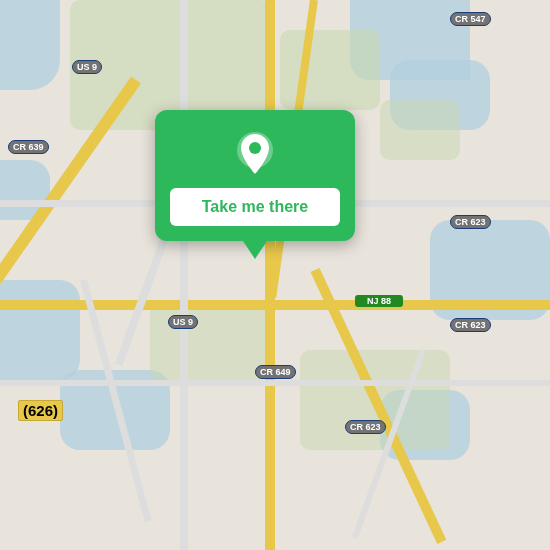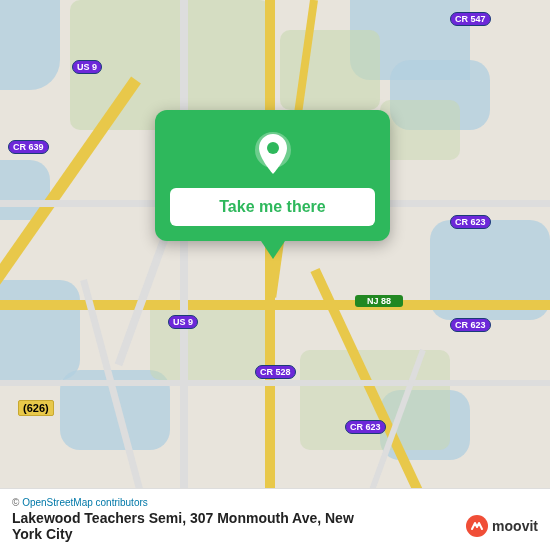--- a/index.html
+++ b/index.html
@@ -92,34 +92,34 @@
       background: #ddd;
       top: 130px;
       left: 200px;
       transform: rotate(20deg);
       transform-origin: top center;
     }
 
     
     .road-sign {
       position: absolute;
-      background: #6d28d9;
+      background: #737373;
       color: white;
       font-size: 9px;
       font-weight: bold;
       padding: 1px 4px;
       border-radius: 7px;
       white-space: nowrap;
       border: 1px solid #1a3c78;
     }
     .road-sign-yellow {
       position: absolute;
       background: #e8c84a;
       color: #000;
-      font-size: 11px;
+      font-size: 15px;
       font-weight: bold;
       padding: 1px 4px;
       border-radius: 2px;
       white-space: nowrap;
       border: 1px solid #c8a830;
     }
     .road-sign-green {
       position: absolute;
       background: #228822;
       color: white;
@@ -128,21 +128,21 @@
       padding: 1px 12px;
       border-radius: 3px;
       white-space: nowrap;
     }
 
     
     .action-card {
       position: absolute;
       top: 110px;
       left: 155px;
-      width: 235px;
+      width: 200px;
       background: #2eb85c;
       border-radius: 12px;
       padding: 20px 15px 15px;
       display: flex;
       flex-direction: column;
       align-items: center;
       box-shadow: 0 4px 15px rgba(0,0,0,0.3);
     }
 
     .location-pin {
@@ -258,47 +258,29 @@
   <div style="position:absolute;width:7px;height:250px;background:#ddd;top:280px;left:80px;transform:rotate(-15deg);transform-origin:top center;"></div>
   <div style="position:absolute;width:550px;height:6px;background:#ddd;top:380px;left:0;"></div>
   <div style="position:absolute;width:6px;height:200px;background:#ddd;top:350px;left:420px;transform:rotate(20deg);transform-origin:top center;"></div>
 
   <div class="road-sign" style="top:12px;left:450px;">CR 547</div>
   <div class="road-sign" style="top:60px;left:72px;">US 9</div>
   <div class="road-sign" style="top:140px;left:8px;text-align:center;">CR 639</div>
   <div class="road-sign" style="top:215px;left:450px;">CR 623</div>
   <div class="road-sign-green" style="top:295px;left:355px;">NJ 88</div>
   <div class="road-sign" style="top:315px;left:168px;">US 9</div>
-  <div class="road-sign" style="top:365px;left:255px;">CR 528</div>
+  <div class="road-sign" style="top:365px;left:255px;">CR 649</div>
   <div class="road-sign" style="top:318px;left:450px;">CR 623</div>
   <div class="road-sign" style="top:420px;left:345px;">CR 623</div>
   <div class="road-sign-yellow" style="top:400px;left:18px;">(626)</div>
 
   <div class="action-card">
 
     <svg class="location-pin" viewBox="0 0 48 48" xmlns="http://www.w3.org/2000/svg">
       <circle cx="24" cy="20" r="18" fill="white" opacity="0.3"></circle>
       <path d="M24 4C16.27 4 10 10.27 10 18c0 10.5 14 26 14 26s14-15.5 14-26c0-7.73-6.27-14-14-14z" fill="white"></path>
       <circle cx="24" cy="18" r="6" fill="#2eb85c"></circle>
     </svg>
 
     <button class="take-me-there-btn">Take me there</button>
   </div>
 
-  <div class="bottom-bar">
-    <div class="bottom-bar-attribution">
-      <span>©</span>
-      <a class="openstreetmap-link" href="#">OpenStreetMap contributors</a>
-    </div>
-    <div class="bottom-bar-title">
-      <span>Lakewood Teachers Semi, 307 Monmouth Ave, New</span><br>
-      <span>York City</span>
-    </div>
-
-    <div class="moovit-logo">
-      <svg class="moovit-icon" viewBox="0 0 24 24" xmlns="http://www.w3.org/2000/svg">
-        <circle cx="12" cy="12" r="11" fill="#f04e37"></circle>
-        <path d="M7 15 L10 9 L12 13 L14 9 L17 15" stroke="white" stroke-width="2" fill="none" stroke-linecap="round" stroke-linejoin="round"></path>
-      </svg>
-      <span class="moovit-text">moovit</span>
-    </div>
-  </div>
 </div>
 
 </body></html>

